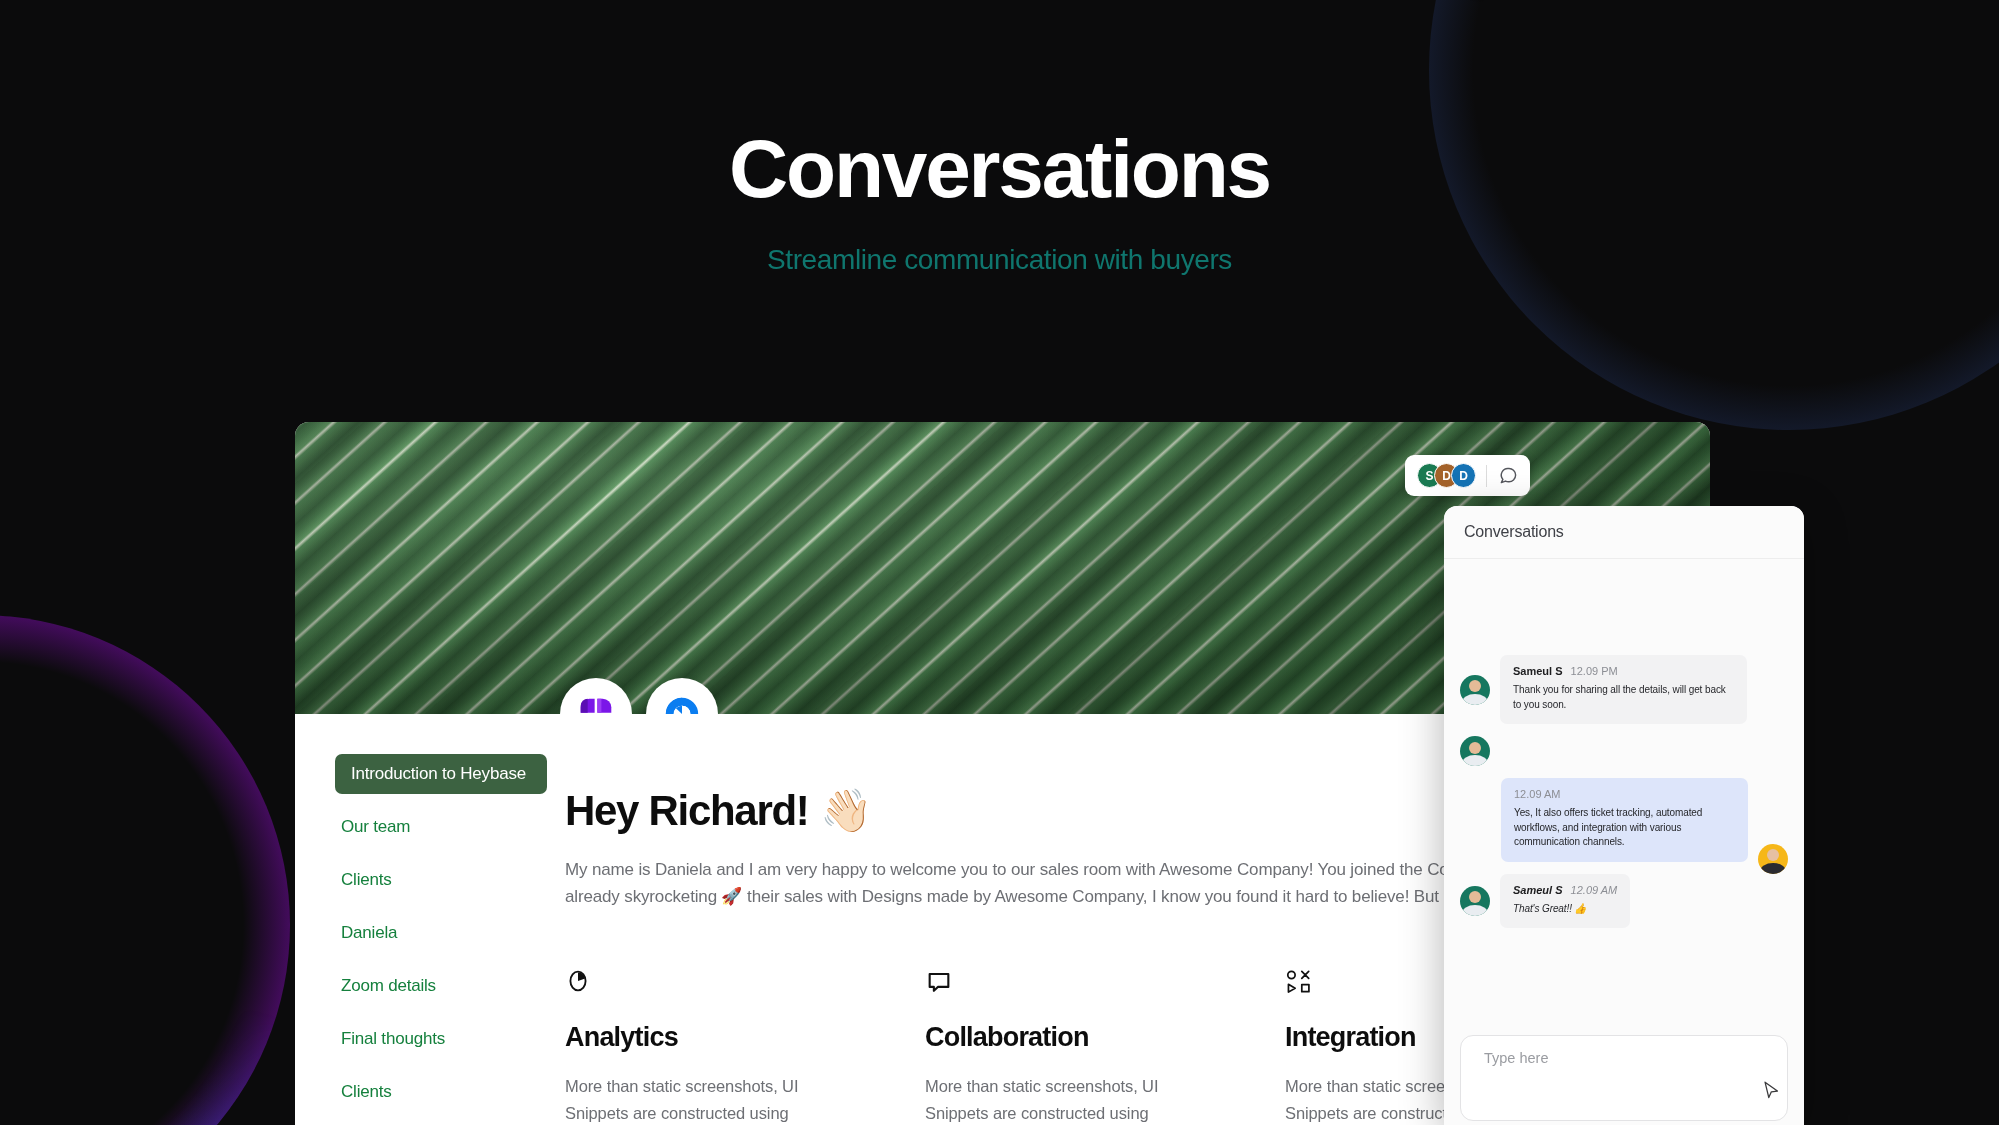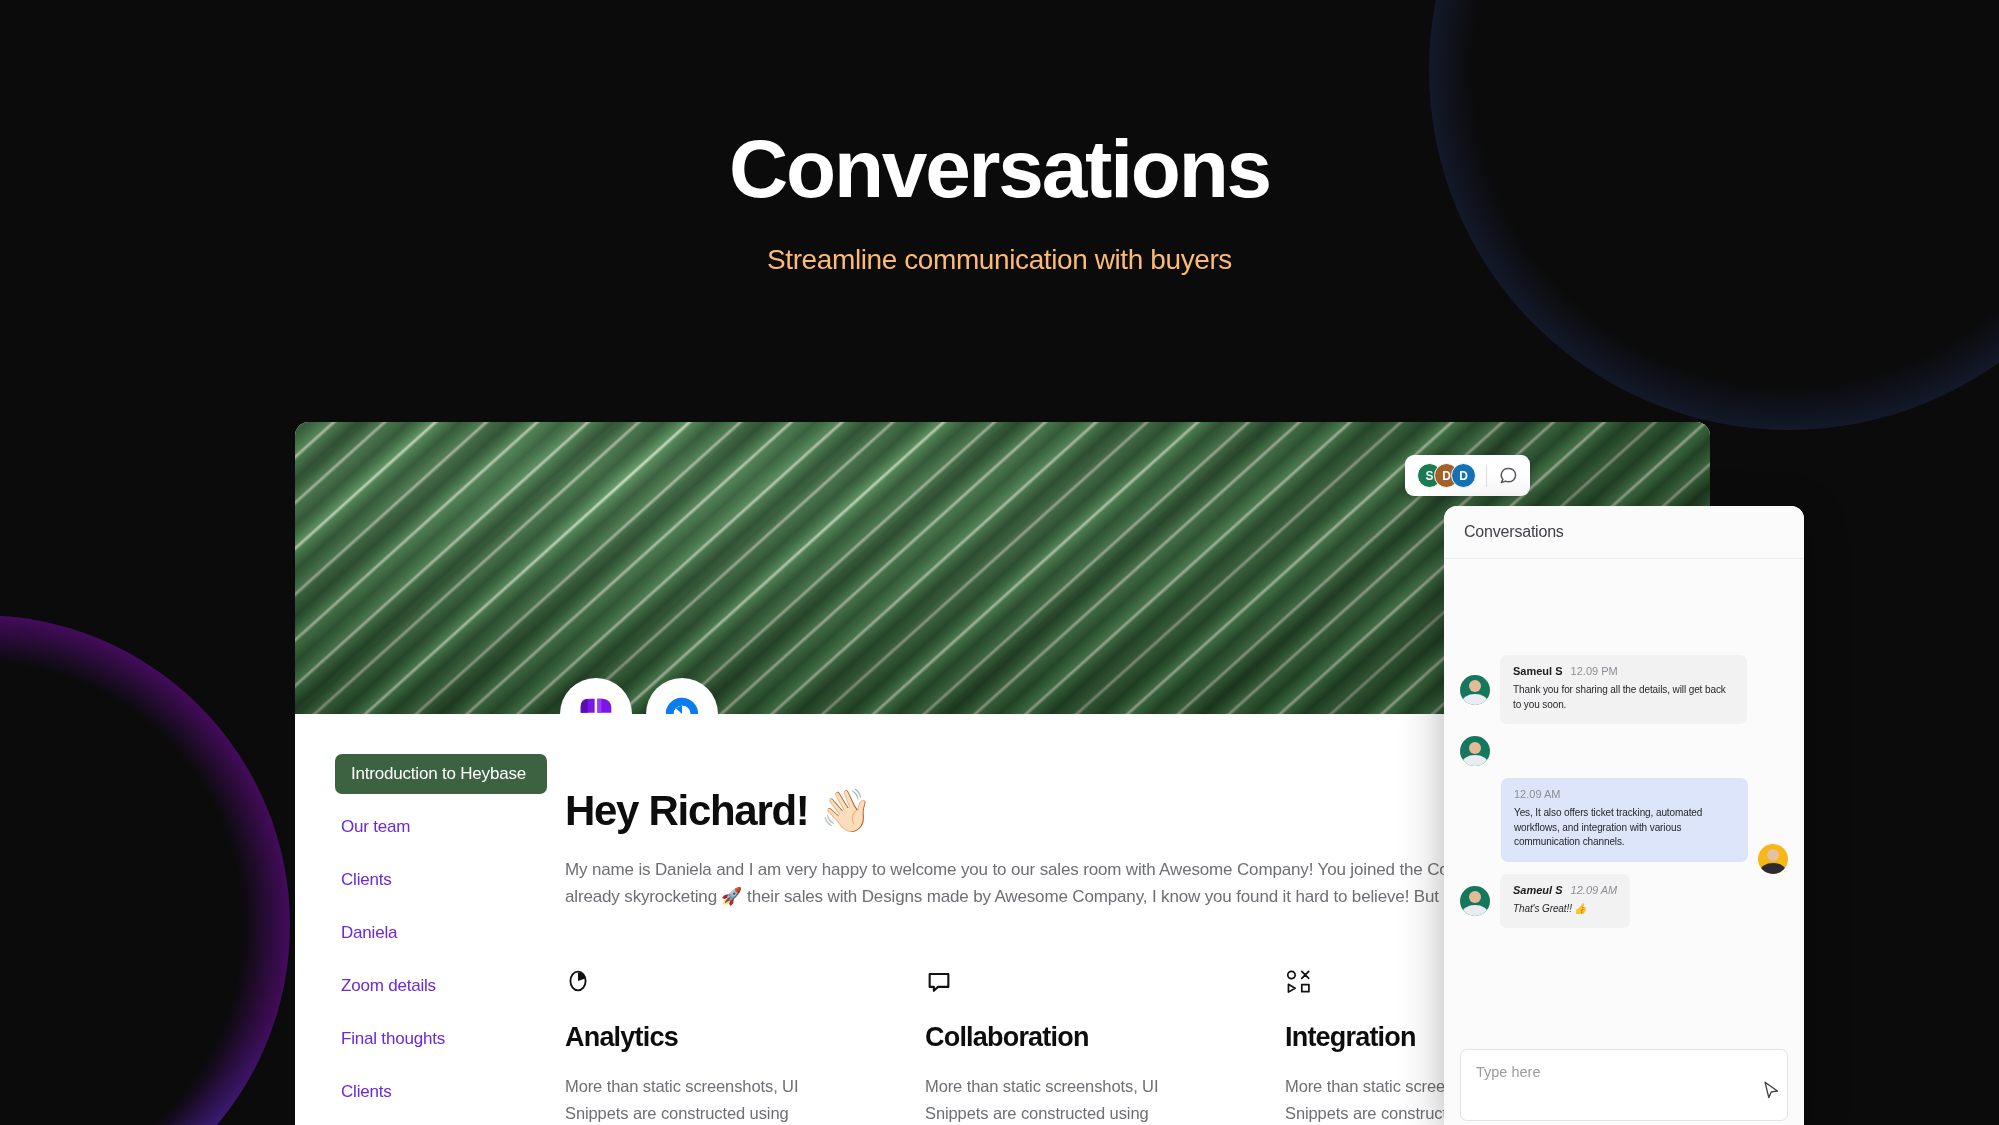--- a/index.html
+++ b/index.html
@@ -66,21 +66,21 @@
   
   .hero { position:absolute; left:0; right:0; top:128px; text-align:center; z-index:3; }
   .hero h1 {
     color:#ffffff;
     font-size:82px;
     line-height:1;
     font-weight:700;
     letter-spacing:-2.2px;
   }
   .hero p {
-    color:#fdba74;
+    color:#0f766e;
     font-size:28px;
     margin-top:34px;
     letter-spacing:-0.4px;
     font-weight:400;
   }
 
   
   #app-card {
     position:absolute;
     left:295px; top:422px;
@@ -152,21 +152,21 @@
     box-shadow:0 2px 8px rgba(0,0,0,0.10);
   }
 
   
   #card-body { display:flex; height:468px; }
 
   
   #sidebar { width:270px; padding:40px 0 0 0; flex-shrink:0; }
   .nav-item {
     font-size:17px;
-    color:#6d28d9;
+    color:#15803d;
     padding:10px 16px;
     margin:0 18px 0 30px;
     border-radius:7px;
     letter-spacing:-0.2px;
     cursor:pointer;
   }
   .nav-item + .nav-item { margin-top:13px; }
   .nav-item.active { background:#3c6241; color:#ffffff;margin-left:40px; }
 
   
@@ -276,25 +276,25 @@
   .bubble-text {
     font-size:10px;
     line-height:1.45;
     color:#26272b;
     letter-spacing:-0.1px;
   }
   .bubble.short { max-width:none; display:inline-block;font-style:italic; }
 
   #chat-input-wrap { padding:8px 16px 0 16px; background:#fbfbfb; }
   #chat-input {
-    width:100%; height:72px;
+    width:100%; height:86px;
     background:#fff;
     border:1px solid #e3e3e5;
-    border-radius:7px;
-    padding:14px 15px;
+    border-radius:13px;
+    padding:14px 23px;
     font-size:14.5px;
     font-family:"Liberation Sans", sans-serif;
     color:#222;
     resize:none;
     outline:none;
   }
   #chat-input::placeholder { color:#9a9ca1; }
   #send-cursor { position:absolute; right:22px; bottom:20px; }
 </style>
 </head>

